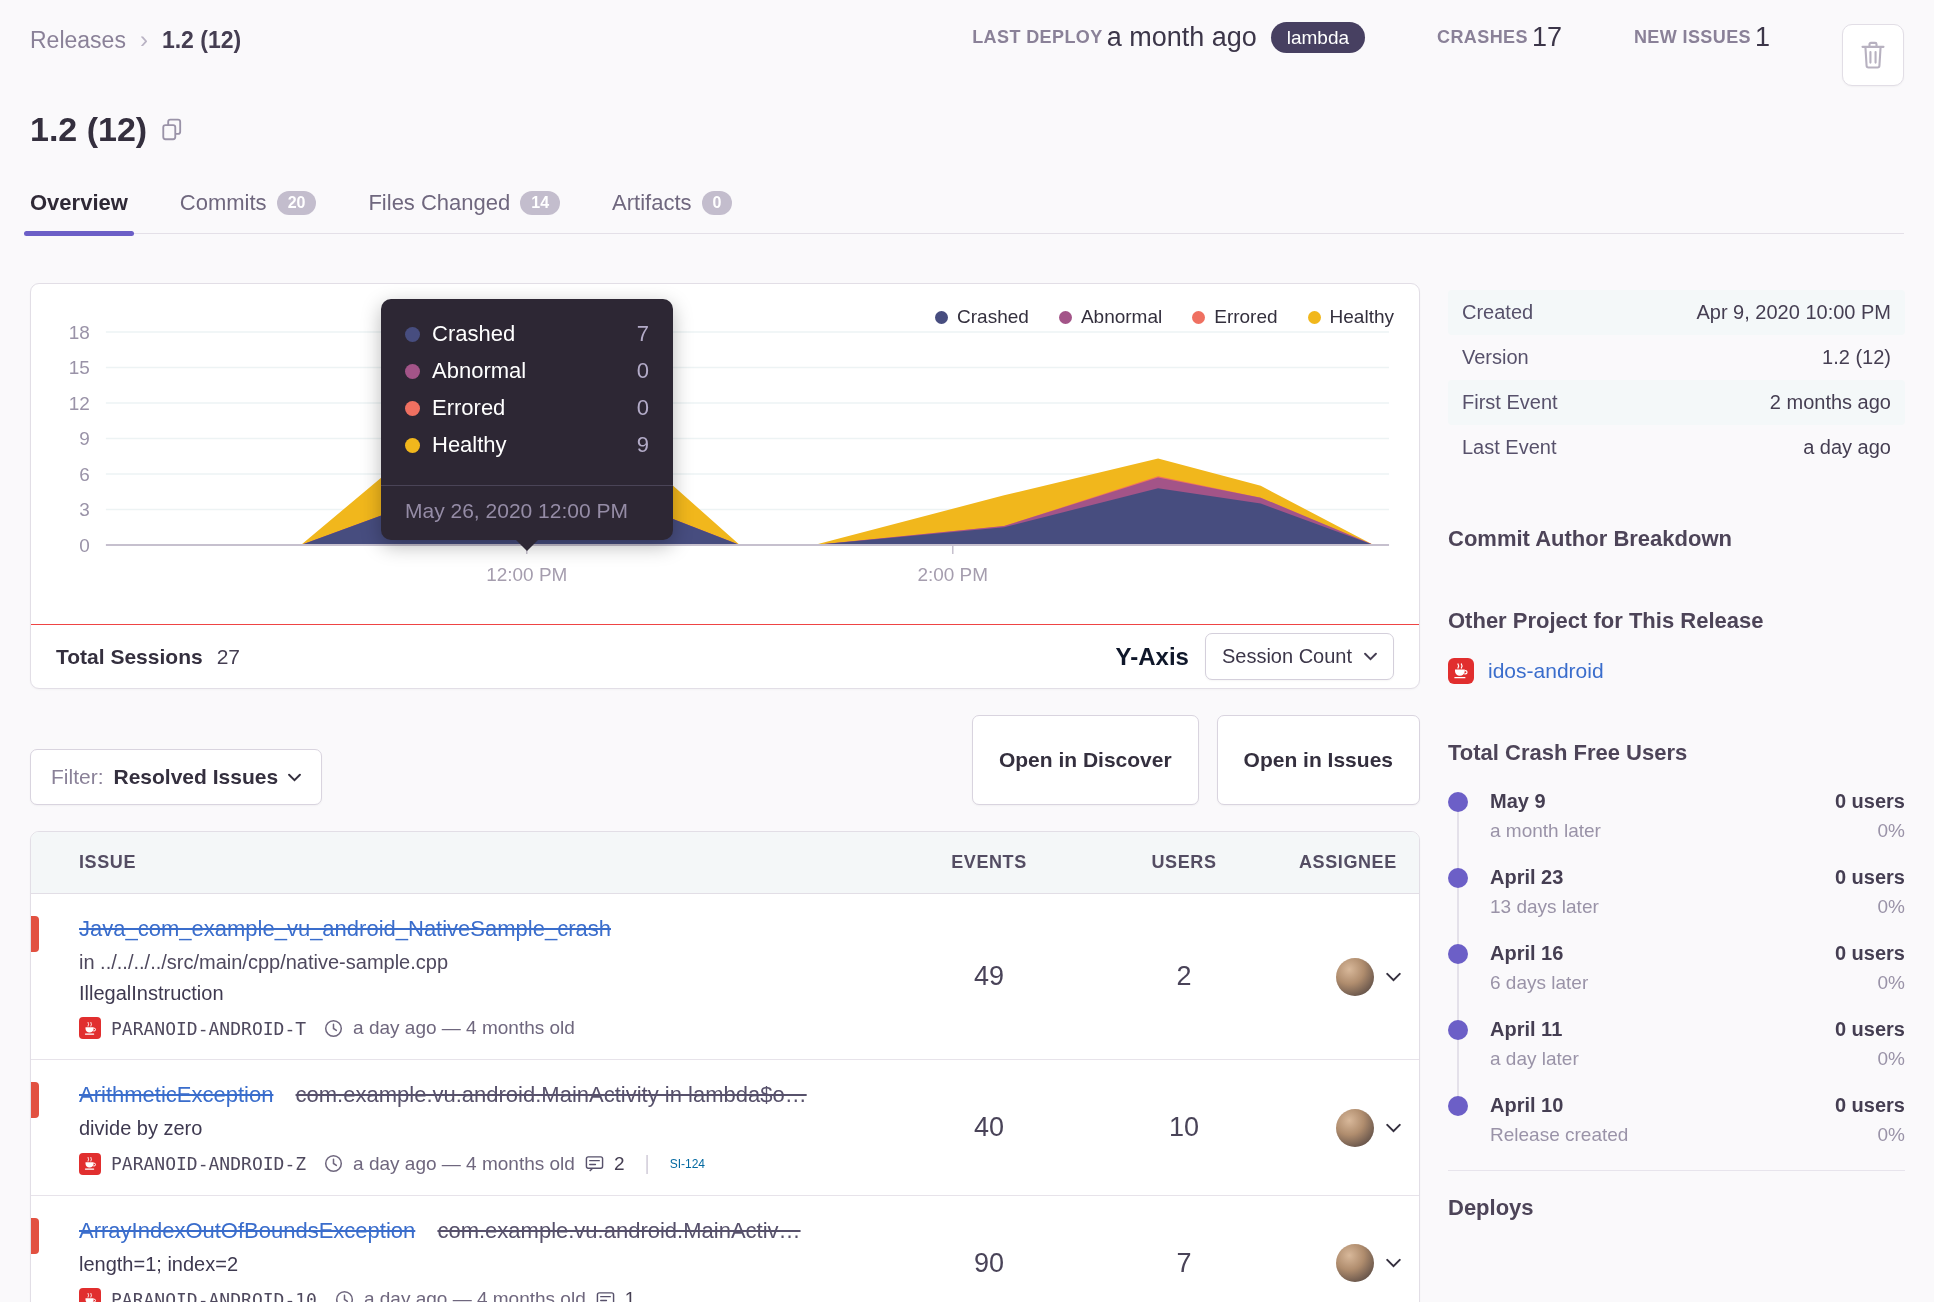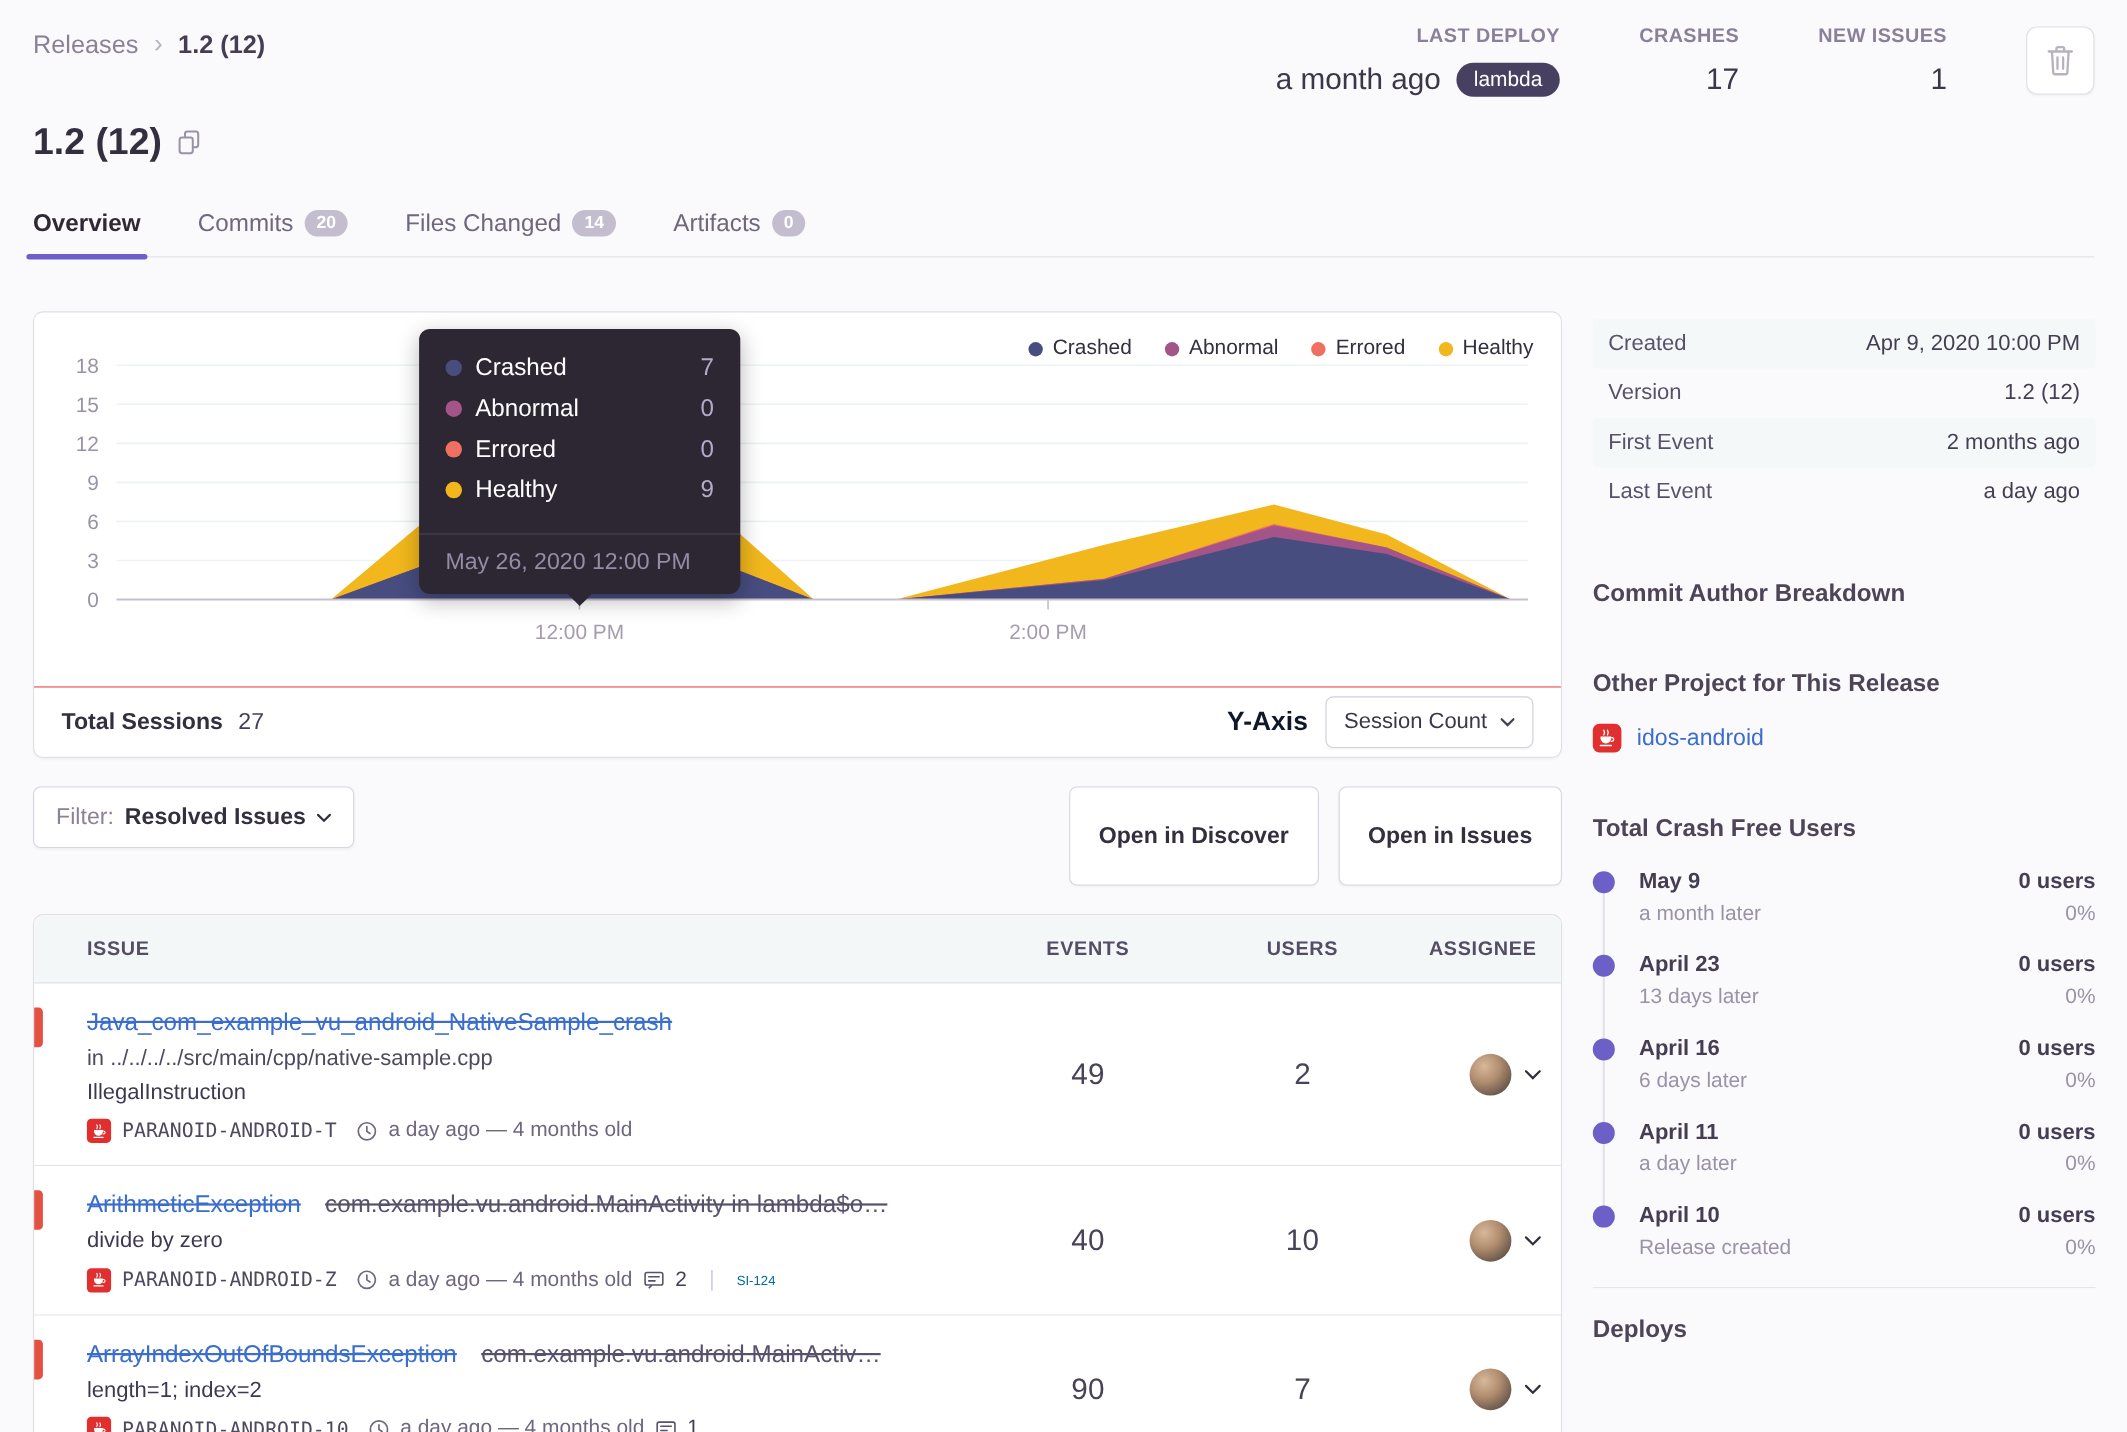--- a/index.html
+++ b/index.html
@@ -8,21 +8,21 @@
   a{text-decoration:none}
   svg{display:block}
 
   
   .breadcrumb{position:absolute;top:26px;left:30px;display:flex;align-items:center;gap:14px;font-size:23px}
   .crumb-root{color:#8a8198}
   .crumb-sep{color:#b9b3c4;font-size:24px}
   .crumb-current{color:#453e52;font-weight:600}
 
   .stats{position:absolute;top:22px;right:30px;display:flex;align-items:flex-start;gap:72px}
-  .stat{display:flex;flex-direction:column;align-items:flex-end;gap:14px}
+  .stat{display:flex;flex-direction:row;align-items:center;gap:4px}
   .stat-label{font-size:18px;font-weight:700;letter-spacing:.4px;color:#8a8198}
   .stat-value{font-size:27px;color:#3c3649;display:flex;align-items:center;gap:14px}
   .env-pill{background:#474061;color:#fff;font-size:19px;border-radius:999px;padding:6px 16px;line-height:1}
   .trash-btn{width:62px;height:62px;background:#fff;border:1px solid #e2dee6;border-radius:10px;display:flex;align-items:center;justify-content:center;box-shadow:0 1px 2px rgba(0,0,0,.04);cursor:pointer;margin-top:2px}
 
   .page-title{position:absolute;top:110px;left:30px;display:flex;align-items:center;gap:14px}
   .page-title h1{font-size:34px;font-weight:600;color:#342f3e}
 
   
   .tabs{position:absolute;top:178px;left:30px;right:30px;height:56px;border-bottom:1px solid #e4e0e8;display:flex;gap:52px}
@@ -54,21 +54,21 @@
 
   .chart-footer{height:64px;border-top:1px solid #ef4444;display:flex;align-items:center;padding:0 25px}
   .cf-left{display:flex;align-items:baseline;gap:14px;font-size:21px}
   .cf-left .lbl{font-weight:700;color:#342f3e}
   .cf-left .val{color:#453e52}
   .cf-right{margin-left:auto;display:flex;align-items:center;gap:16px}
   .yaxis-label{font-size:24px;font-weight:700;color:#0f172a}
   .select-btn{display:flex;align-items:center;gap:12px;border:1px solid #d4cfdb;border-radius:7px;background:#fff;padding:11px 16px;font-size:20px;color:#3c3649;cursor:pointer;box-shadow:0 1px 2px rgba(0,0,0,.04)}
 
   
-  .filter-row{margin-top:26px;display:flex;align-items:flex-start}
+  .filter-row{margin-top:26px;display:flex;align-items:flex-end}
   .filter-btn{display:flex;align-items:center;gap:10px;background:#fff;border:1px solid #d9d4df;border-radius:7px;padding:15px 20px;font-size:21px;cursor:pointer;box-shadow:0 1px 2px rgba(0,0,0,.04)}
   .filter-btn .f-lbl{color:#8a8198}
   .filter-btn .f-val{color:#342f3e;font-weight:700}
   .action-btns{margin-left:auto;display:flex;gap:18px}
   .action-btn{background:#fff;border:1px solid #d9d4df;border-radius:7px;padding:32px 26px;font-size:21px;font-weight:700;color:#342f3e;cursor:pointer;box-shadow:0 1px 2px rgba(0,0,0,.04)}
 
   
   .issues-panel{margin-top:26px;overflow:hidden}
   .tbl-head,.issue-row{display:grid;grid-template-columns:1fr 160px 230px 120px}
   .tbl-head{background:#f4f7f8;border-bottom:1px solid #e2dee6;height:62px;align-items:center}

